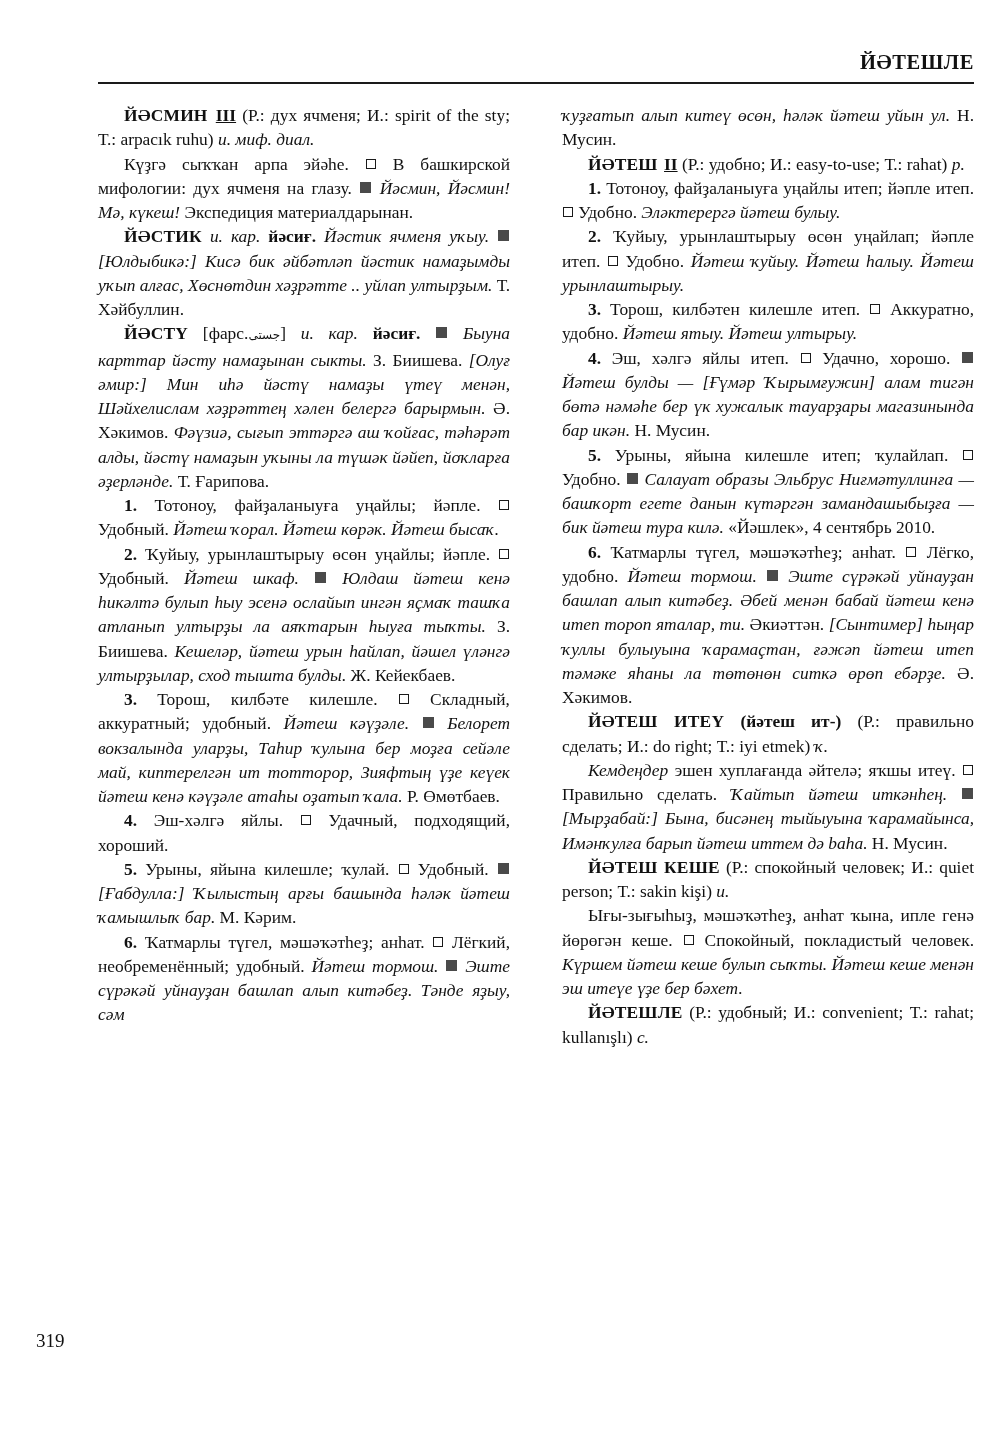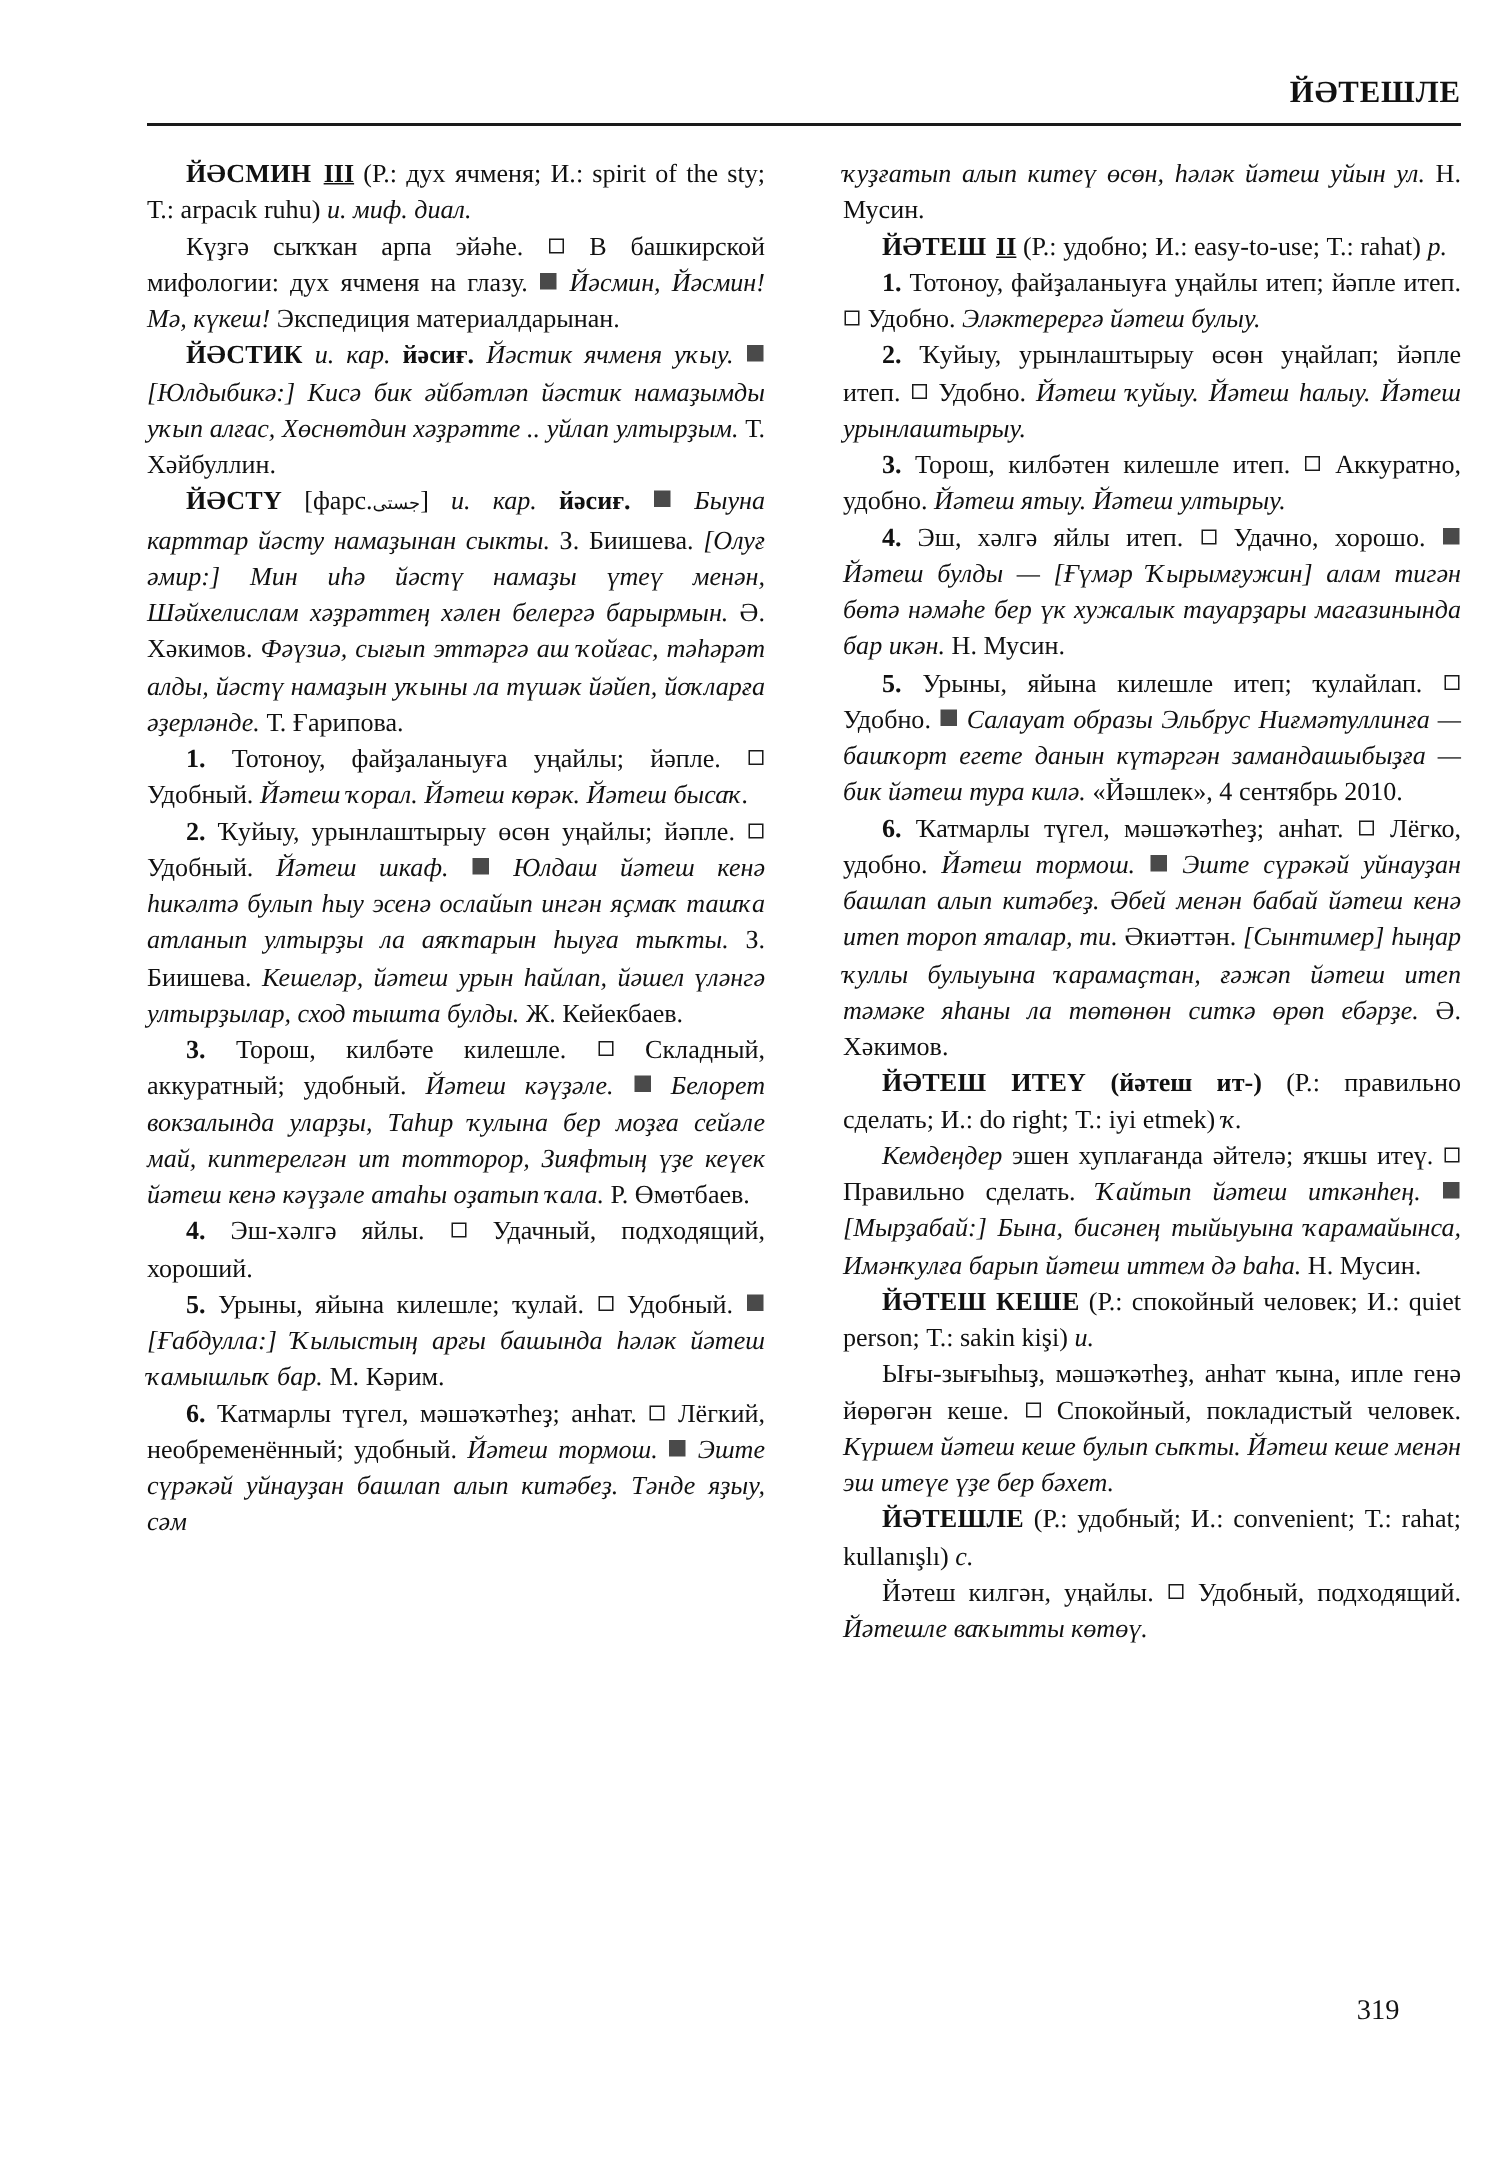--- a/index.html
+++ b/index.html
@@ -109,21 +109,21 @@
     background: #4a4a4a;
     vertical-align: 1px;
     margin: 0 1px;
   }
   
   .folio {
     position: absolute;
     left: 0;
     top: 1330px;
     width: 897px;
-    text-align: right;
+    text-align: left;
     font-size: 19px;
   }
 </style>
 </head>
 <body>
 
 <div class="page">
 
   <div class="runhead-zone">
     <div class="runhead">ЙӘТЕШЛЕ</div>
@@ -178,20 +178,19 @@
       <p class="par nostretch"><span class="hw">ЙӘТЕШ ИТЕҮ</span> <span class="bd">(йәтеш ит-)</span> <span>(Р.: правильно сделать; И.: do right; Т.: iyi etmek)</span> <span class="it">ҡ.</span></p>
 
       <p class="par nostretch"><span class="it">Кемдеңдер</span> <span>эшен хуплағанда әйтелә; яҡшы итеү.</span> <span class="mk-open"></span> <span>Правильно сделать.</span> <span class="it">Ҡайтып йәтеш иткәнһең.</span> <span class="mk-fill"></span> <span class="it">[Мырҙабай:] Бына, бисәнең тыйыуына ҡарамайынса, Имәнҡулға барып йәтеш иттем дә baha.</span> <span>Н. Мусин.</span></p>
 
       <p class="par nostretch"><span class="hw">ЙӘТЕШ КЕШЕ</span> <span>(Р.: спокойный человек; И.: quiet person; Т.: sakin kişi)</span> <span class="it">и.</span></p>
 
       <p class="par nostretch"><span>Ығы-зығыһыҙ, мәшәҡәтһеҙ, анһат ҡына, ипле генә йөрөгән кеше.</span> <span class="mk-open"></span> <span>Спокойный, покладистый человек.</span> <span class="it">Күршем йәтеш кеше булып сыҡты. Йәтеш кеше менән эш итеүе үҙе бер бәхет.</span></p>
 
       <p class="par nostretch"><span class="hw">ЙӘТЕШЛЕ</span> <span>(Р.: удобный; И.: convenient; Т.: rahat; kullanışlı)</span> <span class="it">с.</span></p>
 
-      <p class="par nostretch"><span>Йәтеш килгән, уңайлы.</span> <span class="mk-open"></span> <span>Удобный, подходящий.</span> <span class="it">Йәтешле ваҡытты көтөү.</span></p>
 
     </div>
   </div>
 
   <div class="folio">319</div>
 
 </div>
 
 </body></html>

